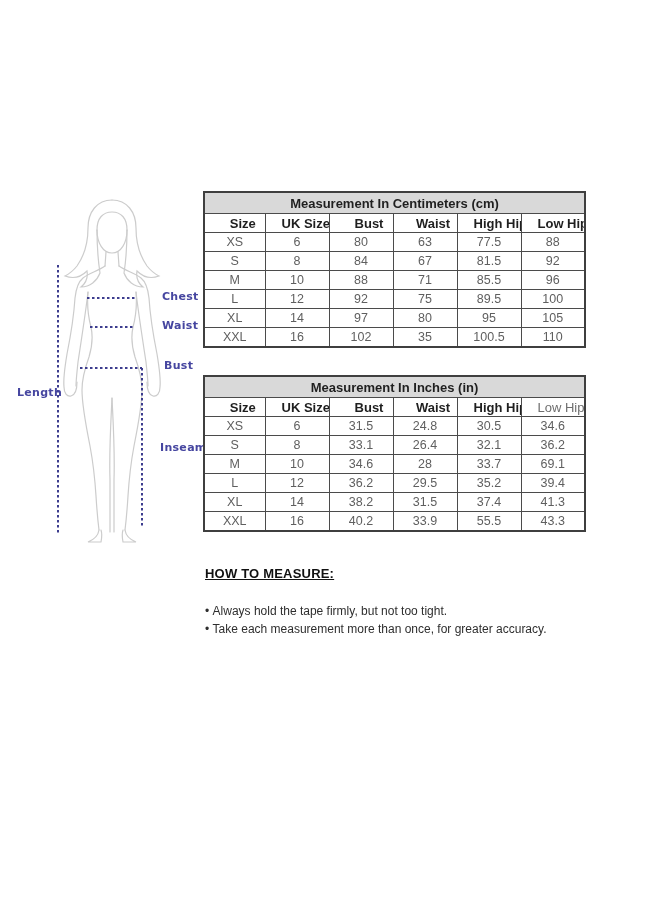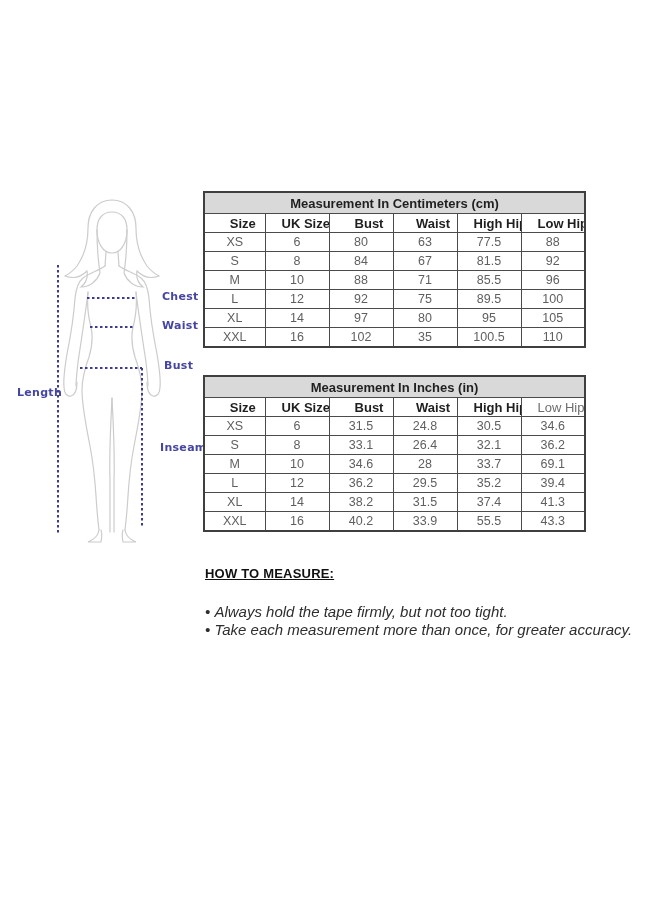--- a/index.html
+++ b/index.html
@@ -39,21 +39,21 @@
   .size-table th.light{font-weight:normal;color:#6e6e6e;}
   .size-table td{height:18px;font-size:12.5px;color:#5f5f5f;background:#ffffff;}
   
   .how-to{position:absolute;left:205px;top:558px;width:452px;color:#2e2e2e;margin-top:8px;}
   .how-to h3{
     margin:0;font-size:13px;font-weight:bold;color:#111111;
     text-decoration:underline;letter-spacing:.2px;
   }
   .how-to p{margin:6px 0 0 0;font-size:12px;line-height:15px;}
   .how-to ul{margin:22px 0 0 0;padding:0;list-style:none;}
-  .how-to li{font-size:15px;line-height:17.5px;white-space:nowrap;font-style:italic;}
+  .how-to li{font-size:12px;line-height:17.5px;white-space:nowrap;}
   .how-to li::before{content:"\2022\00a0";}
 </style>
 </head>
 <body>
 
 <svg class="figure-svg" viewBox="0 0 205 360">
   <g stroke="#cccccc" stroke-width="1.2" fill="none" stroke-linecap="round">
 
     <path d="M112,10 C97,10 88,22 88,38 C88,54 84,66 77,76 C73,81 69,84 65,86 C73,89 81,87 87,81 C88,87 86,93 81,97 C90,97 97,91 100,83 C98,70 97,54 97,40"></path>
 

